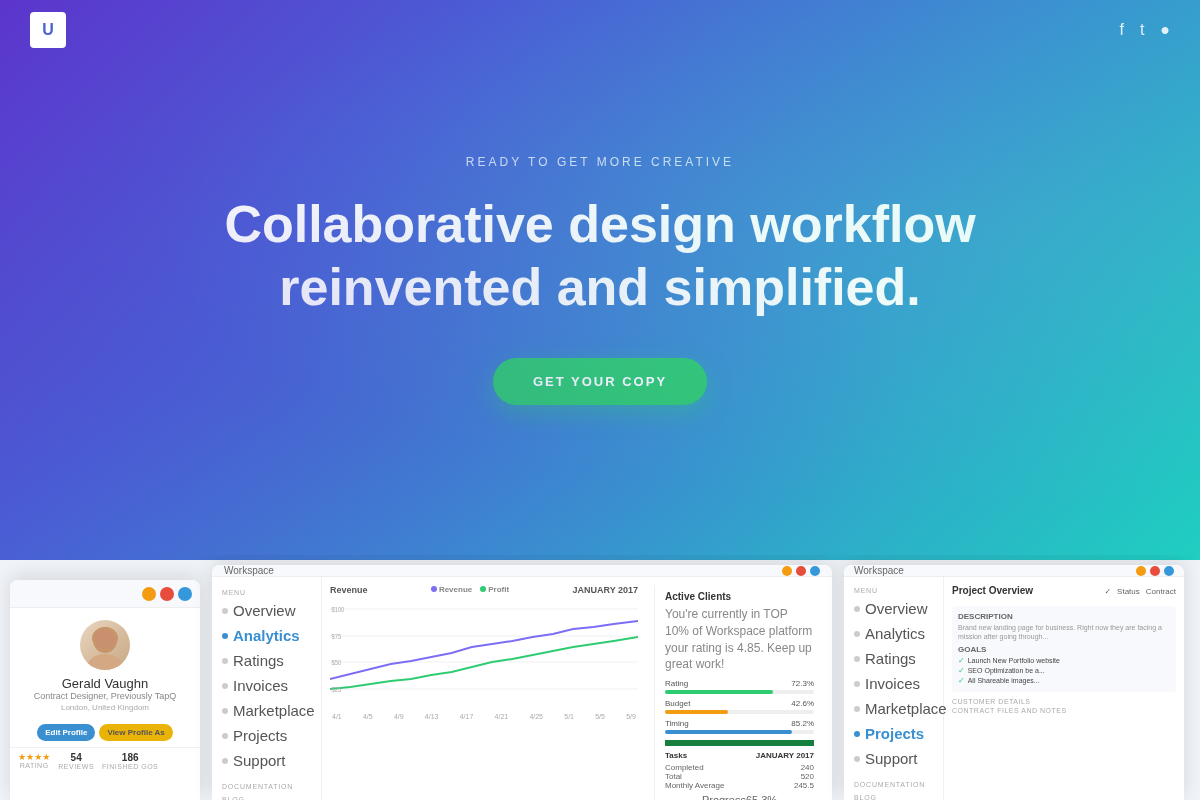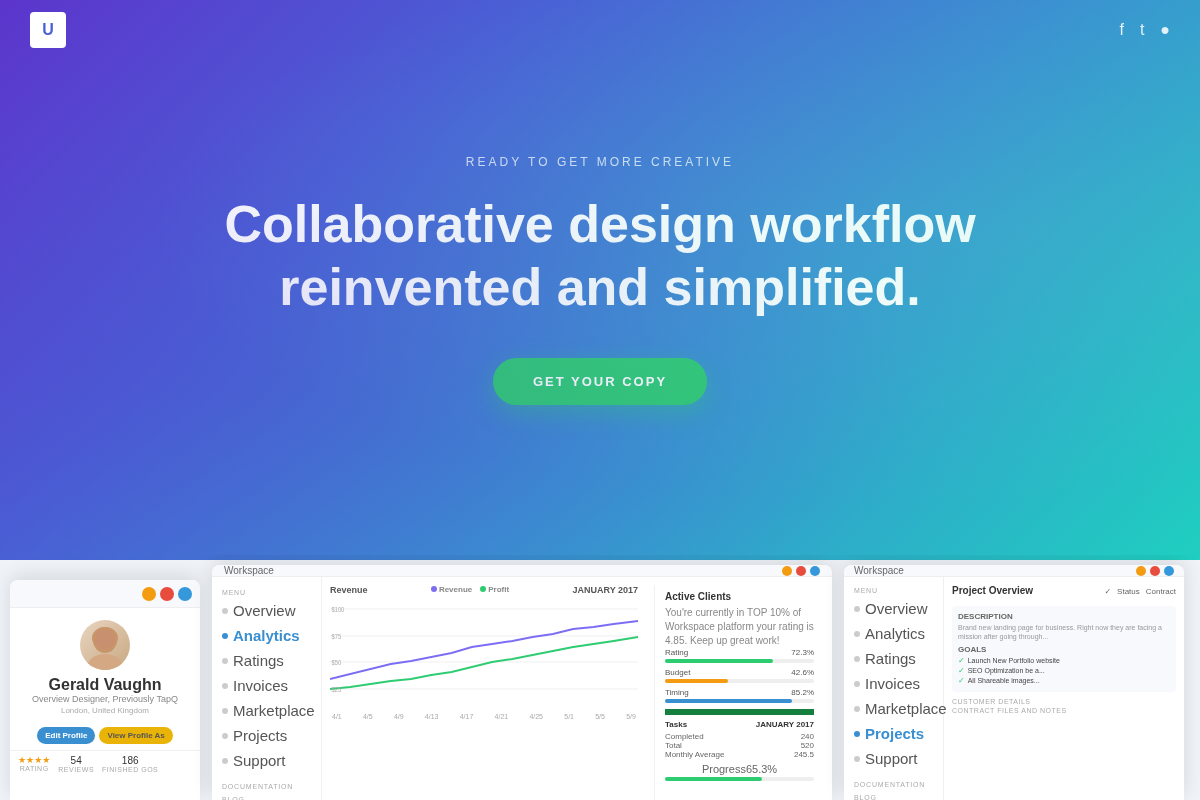--- a/index.html
+++ b/index.html
@@ -133,39 +133,39 @@
       display: flex; flex-direction: column; align-items: center;
       padding: 12px 8px 6px;
     }
     .avatar-circle {
       width: 50px; height: 50px; border-radius: 50%;
       background: linear-gradient(135deg, #e8d5c0, #c8a882);
       display: flex; align-items: center; justify-content: center;
       font-size: 22px; margin-bottom: 6px;
       overflow: hidden;
     }
-    .profile-name { font-size: 16px; font-weight: 700; color: #333; }
+    .profile-name { font-size: 13px; font-weight: 400; color: #333; }
     .profile-role { font-size: 9px; color: #888; text-align: center; margin-bottom: 2px; }
     .profile-location { font-size: 8px; color: #aaa; }
     .profile-buttons {
       display: flex; gap: 4px; margin: 6px 0;
     }
     .btn-profile {
       font-size: 8px; padding: 4px 8px;
       border-radius: 12px; border: none; cursor: pointer;
       font-weight: 600;
     }
     .btn-edit { background: #3a8fd1; color: white; }
     .btn-view { background: #eab308; color: #555; }
     .profile-stats {
       display: flex; gap: 8px; padding: 4px 8px;
       border-top: 1px solid #f0f0f0;
     }
     .stat { text-align: center; }
-    .stat-val { font-size: 10px; font-weight: 400; color: #333; }
+    .stat-val { font-size: 10px; font-weight: 700; color: #333; }
     .stat-lbl { font-size: 7px; color: #aaa; text-transform: uppercase; letter-spacing: 0.5px; }
     .stars { color: #f39c12; font-size: 9px; }
 
     
     .analytics-card {
       width: 620px;
       height: 235px;
       margin-left: 12px;
       display: flex;
       flex-direction: column;
@@ -222,21 +222,21 @@
       display: flex; gap: 8px; font-size: 8px; color: #888;
     }
     .legend-dot { display: inline-block; width: 6px; height: 6px; border-radius: 50%; margin-right: 2px; }
     .chart-svg { width: 100%; height: 110px; }
     .active-clients {
       width: 170px;
       border-left: 1px solid #f0f0f0;
       padding: 6px 10px;
     }
     .ac-title { font-size: 10px; font-weight: 700; color: #333; margin-bottom: 4px; }
-    .ac-subtitle { font-size: 10px; color: #888; line-height: 1.4; }
+    .ac-subtitle { font-size: 12px; color: #888; line-height: 1.4; margin-bottom: 6px; }
     .progress-row { margin-bottom: 5px; }
     .progress-label { display: flex; justify-content: space-between; font-size: 8px; color: #555; margin-bottom: 2px; }
     .progress-bar { height: 4px; background: #eee; border-radius: 2px; }
     .progress-fill { height: 4px; border-radius: 2px; }
     .fill-green { background: #2ecc71; }
     .fill-orange { background: #f39c12; }
     .fill-blue { background: #3a8fd1; }
 
     
     .workspace-card {
@@ -315,21 +315,21 @@
     <div class="profile-avatar-section">
       <div class="avatar-circle">
         <svg width="50" height="50" viewBox="0 0 50 50">
           <ellipse cx="25" cy="20" rx="12" ry="13" fill="#c8956a"></ellipse>
           <ellipse cx="25" cy="48" rx="18" ry="14" fill="#d4a882"></ellipse>
           <ellipse cx="25" cy="18" rx="13" ry="11" fill="#c8956a"></ellipse>
           <circle cx="25" cy="19" r="10" fill="#c99070"></circle>
         </svg>
       </div>
       <div class="profile-name">Gerald Vaughn</div>
-      <div class="profile-role">Overview Designer, Previously TapQ</div>
+      <div class="profile-role">Contract Designer, Previously TapQ</div>
       <div class="profile-location">London, United Kingdom</div>
     </div>
     <div class="profile-buttons" style="justify-content:center;">
       <button class="btn-profile btn-edit">Edit Profile</button>
       <button class="btn-profile btn-view">View Profile As</button>
     </div>
     <div class="profile-stats">
       <div class="stat">
         <div class="stars">★★★★</div>
         <div class="stat-lbl">RATING</div>

